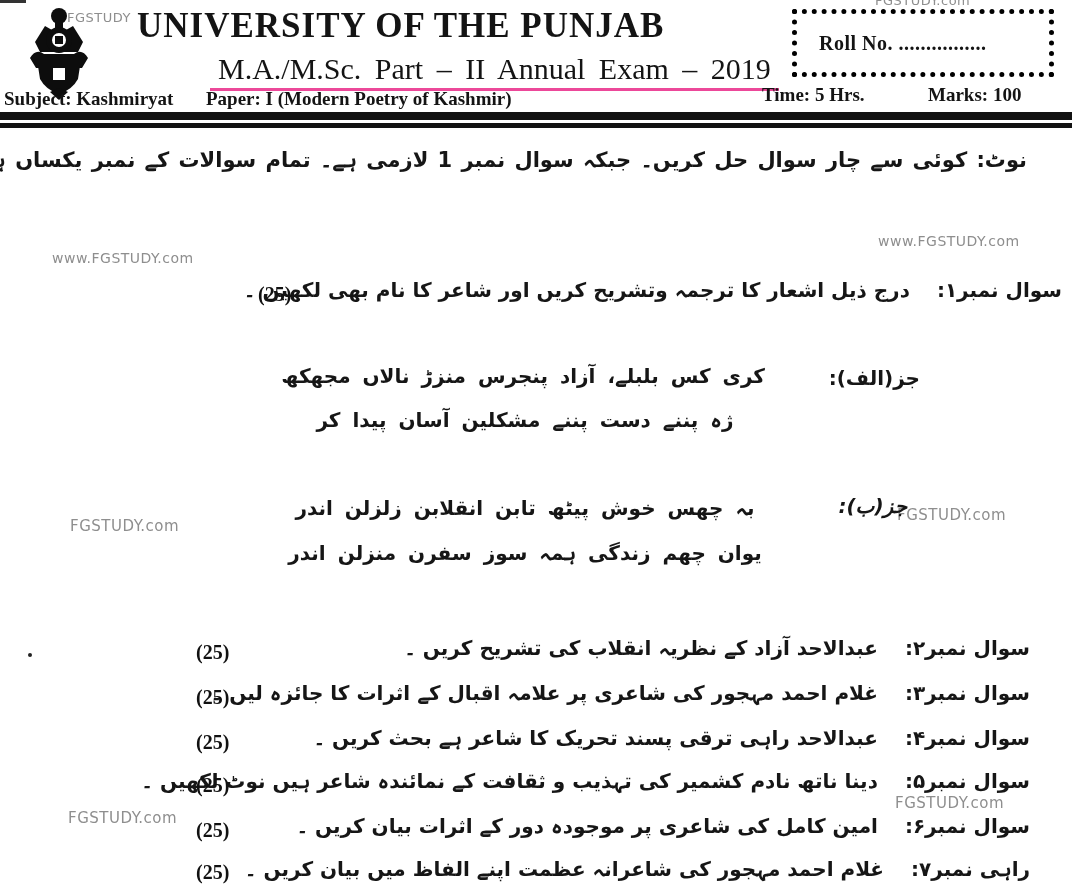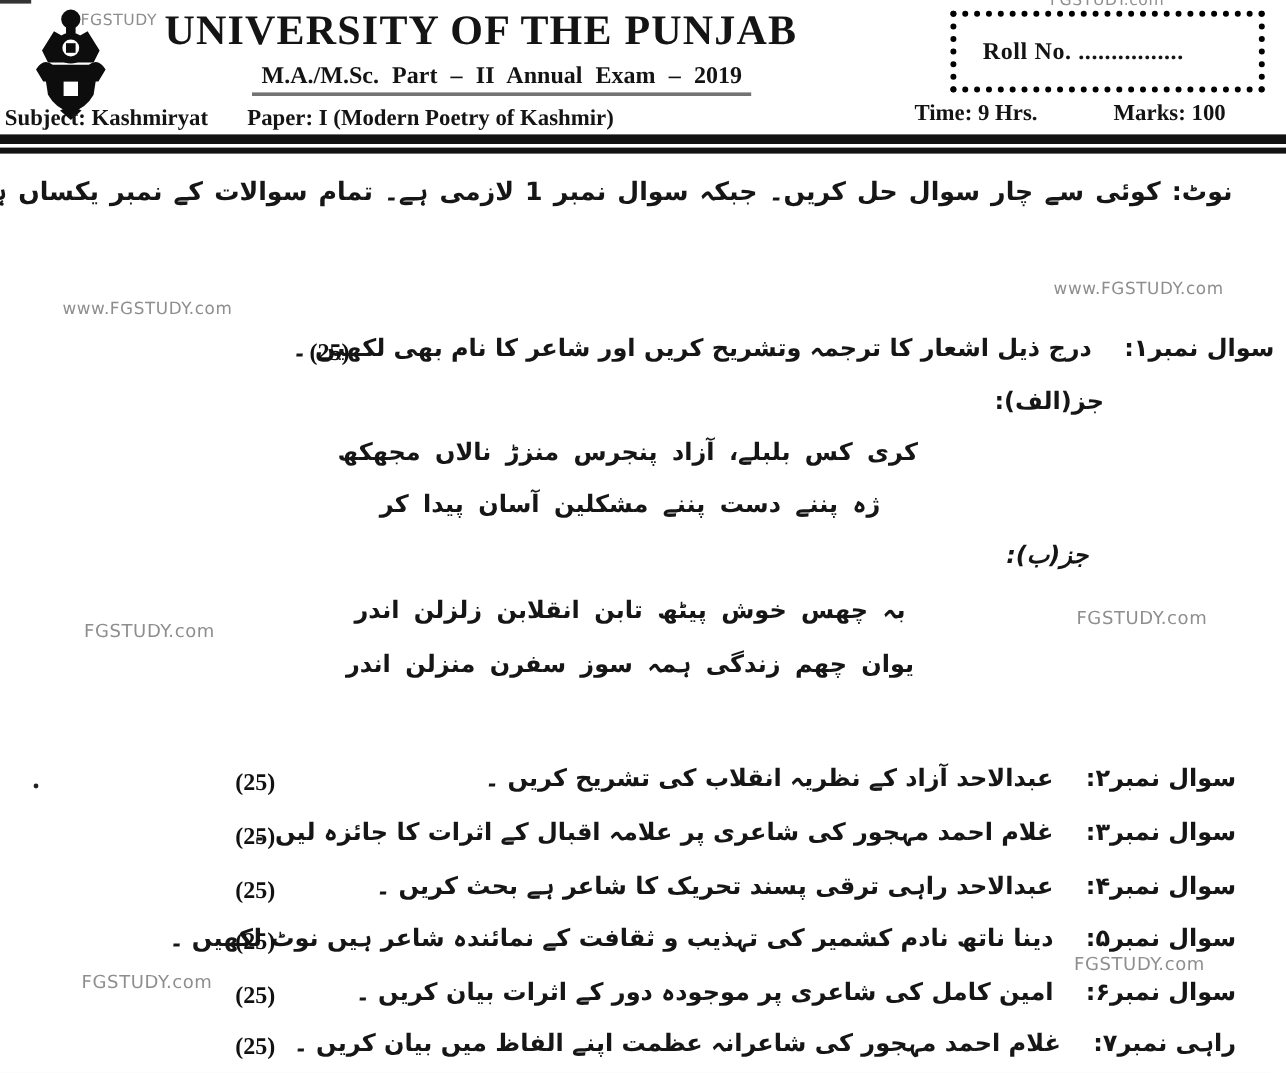--- a/index.html
+++ b/index.html
@@ -25,40 +25,40 @@
     font-family:"DejaVu Sans", sans-serif;
     color:#8e8e8e;
     letter-spacing:0.5px;
     white-space:nowrap;
   }
   .page-title{
     font-size:35px;letter-spacing:1px;
     font-weight:bold;white-space:nowrap;
   }
   .exam-line{
-    font-size:20px;font-weight:bold;white-space:nowrap;
-    border-bottom:3px solid #737373;
+    font-size:30px;font-weight:normal;white-space:nowrap;
+    border-bottom:3px solid #ec4899;
     padding:0 8px 2px 8px;
     word-spacing:6px;
   }
   .subject-line{font-size:19px;font-weight:bold;white-space:nowrap;}
   .roll-box{
     left:792px;top:9px;width:252px;height:58px;
     border:5px dotted #000;
     display:flex;align-items:center;
   }
   .roll-label{font-size:20px;font-weight:bold;padding-left:22px;letter-spacing:0.5px;white-space:nowrap;}
   .time-marks{font-size:19px;font-weight:bold;white-space:nowrap;}
   .rule{left:0;width:1072px;background:#121212;}
   .note-line{font-size:21px;word-spacing:2px;}
   .marks{font-size:20px;font-weight:bold;font-family:"Liberation Serif",serif;color:#111;}
   .q-line{font-size:20px;}
   .q-label{margin-left:20px;}
   .verse{font-size:20px;word-spacing:5px;text-align:center;width:480px;left:285px;}
-  .part-label{font-size:20px;}
+  .part-label{font-size:20px;margin-top:44px;}
   .artifact-dot{width:4px;height:4px;background:#222;border-radius:50%;}
   .edge-artifact{left:0;top:0;width:26px;height:3px;background:#333;}
 </style>
 </head>
 <body>
 
 <div class="page">
 
   <div class="abs edge-artifact"></div>
 
@@ -87,21 +87,21 @@
 
   <div class="abs exam-line" style="left:210px;top:52px;">M.A./M.Sc.  Part – II   Annual Exam – 2019</div>
 
   <div class="abs subject-line" style="left:4px;top:88px;">Subject: Kashmiryat</div>
   <div class="abs roll-box">
     <span class="roll-label">Roll No. ................</span>
   </div>
 
   <div class="abs subject-line" style="left:206px;top:88px;">Paper: I (Modern Poetry of Kashmir)</div>
 
-  <div class="abs time-marks" style="left:762px;top:84px;">Time: 9 Hrs.</div>
+  <div class="abs time-marks" style="left:762px;top:84px;">Time: 5 Hrs.</div>
   <div class="abs time-marks" style="left:928px;top:84px;">Marks: 100</div>
 
   <div class="abs rule" style="top:112px;height:8px;"></div>
   <div class="abs rule" style="top:123px;height:5px;"></div>
 
   <div class="abs urdu note-line" style="right:45px;top:148px;">نوٹ: کوئی سے چار سوال حل کریں۔ جبکہ سوال نمبر 1 لازمی ہے۔ تمام سوالات کے نمبر یکساں ہیں۔</div>
 
   <div class="abs watermark" style="left:52px;top:250px;font-size:14px;">www.FGSTUDY.com</div>
   <div class="abs watermark" style="left:878px;top:233px;font-size:14px;">www.FGSTUDY.com</div>
   <div class="abs watermark" style="left:70px;top:517px;font-size:15px;">FGSTUDY.com</div>

